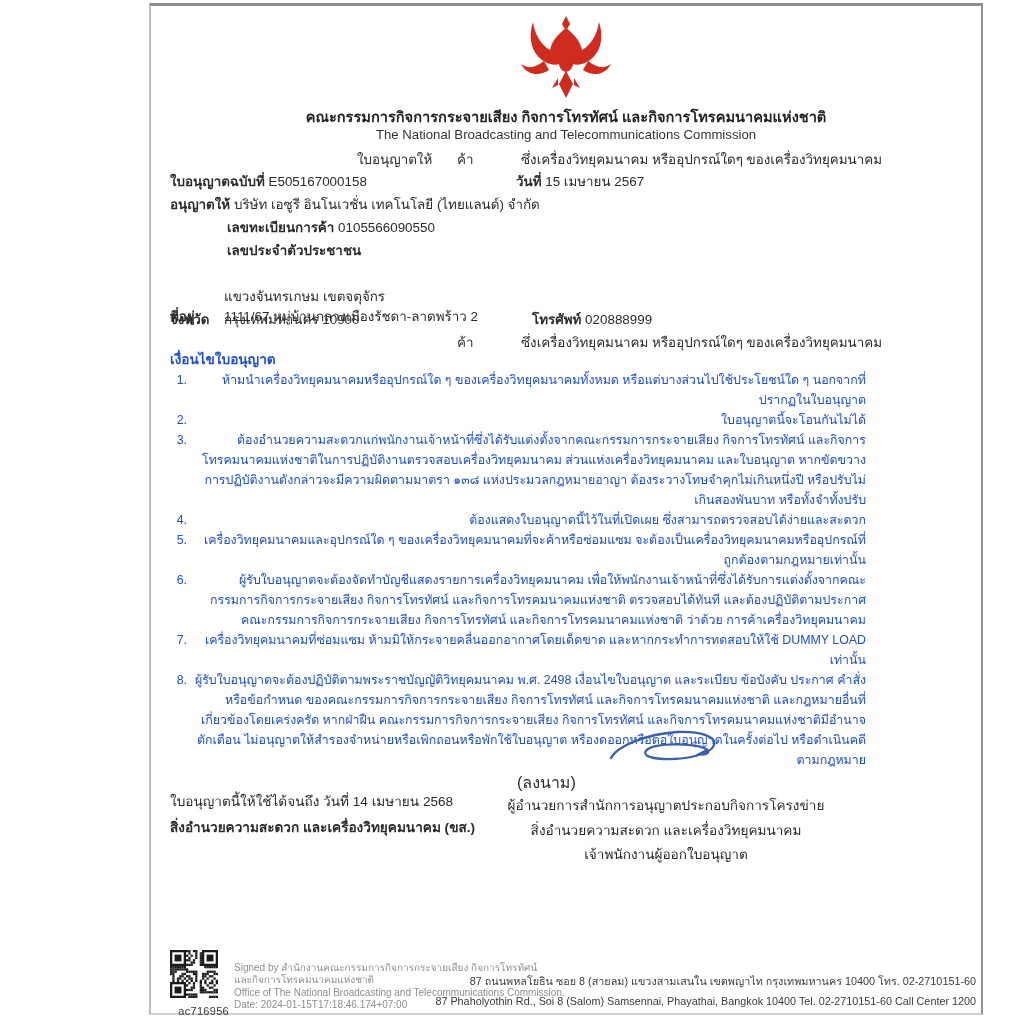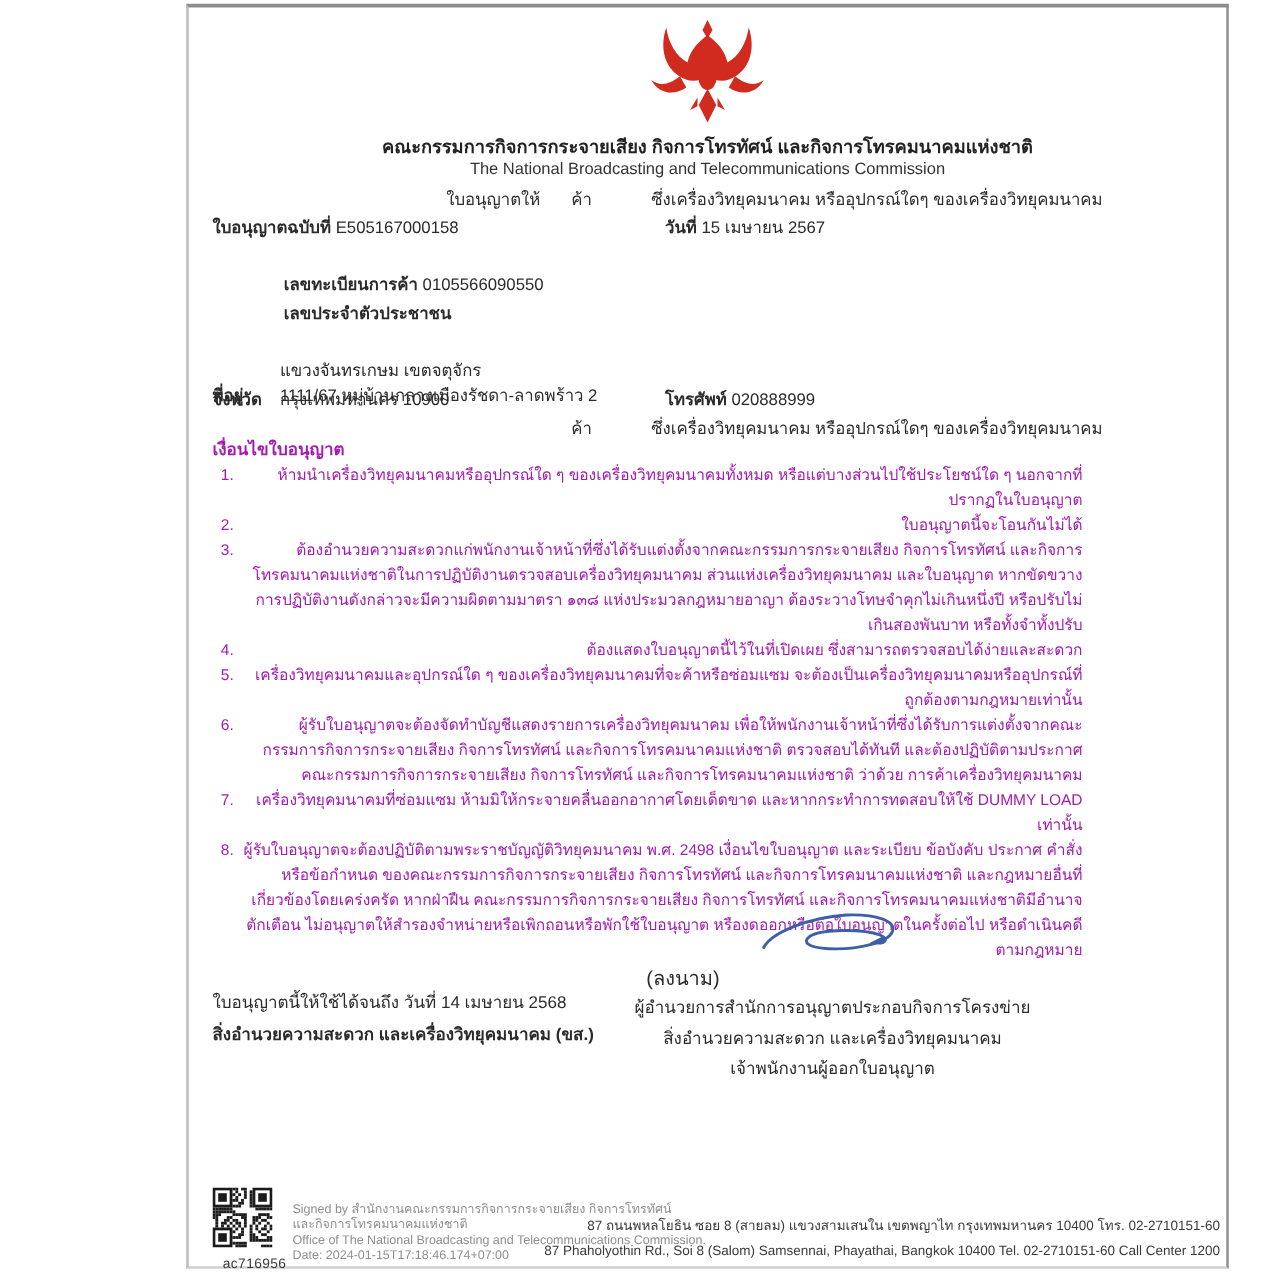--- a/index.html
+++ b/index.html
@@ -14,21 +14,21 @@
     border-bottom:2px solid #cfcfcf;
   }
   .abs{position:absolute;}
   .ctr{left:0;right:0;text-align:center;}
   .b{font-weight:700;}
   .h1{top:99px;font-size:14.6px;font-weight:700;color:#222;}
   .h2{top:121px;font-size:13.2px;color:#333;}
   .permit-line{top:143px;font-size:13.4px;}
   .row{font-size:13.4px;white-space:nowrap;}
   .lbl{font-weight:700;}
-  .red{color:#a21caf;}
+  .red{color:#1d4ed8;}
   .cond-head{top:342px;left:19px;font-size:13.6px;font-weight:700;}
   .cond-list{top:364px;left:21px;width:694px;font-size:12.4px;line-height:20px;}
   .cond-item{display:flex;gap:7px;align-items:flex-start;}
   .cond-num{flex:none;width:15px;text-align:right;}
   .cond-text{flex:1;text-align:right;}
   .sig-left{left:19px;top:783px;font-size:13.6px;line-height:25.5px;}
   .sig-right{left:305px;top:788px;width:420px;text-align:center;font-size:13.6px;line-height:24.5px;}
   .sign-label{left:366px;top:764px;font-size:16px;}
   .sig-svg{left:452px;top:722px;}
   .qr{left:19px;top:944px;}
@@ -64,23 +64,27 @@
     <div class="abs permit-line" style="left:0;right:0;">
       <span class="abs" style="left:206px;">ใบอนุญาตให้</span>
       <span class="abs" style="left:306px;">ค้า</span>
       <span class="abs" style="left:370px;">ซึ่งเครื่องวิทยุคมนาคม หรืออุปกรณ์ใดๆ ของเครื่องวิทยุคมนาคม</span>
     </div>
 
     <div class="abs row" style="left:19px;top:165px;">
       <span class="lbl">ใบอนุญาตฉบับที่</span>
       <span>E505167000158</span>
     </div>
-    <div class="abs row" style="left:381px;top:165px;text-align:center;">
+    <div class="abs row" style="left:365px;top:165px;text-align:center;">
       <span class="lbl">วันที่</span>
       <span>15 เมษายน 2567</span>
+    </div>
+    <div class="abs row" style="left:19px;top:188px;">
+      <span class="lbl">อนุญาตให้</span>
+      <span>บริษัท เอซูรี อินโนเวชั่น เทคโนโลยี (ไทยแลนด์) จำกัด</span>
     </div>
     <div class="abs row" style="left:76px;top:211px;">
       <span class="lbl">เลขทะเบียนการค้า</span>
       <span>0105566090550</span>
     </div>
     <div class="abs row" style="left:76px;top:234px;">
       <span class="lbl">เลขประจำตัวประชาชน</span>
     </div>
     <div class="abs row" style="left:19px;top:254px;margin-top:46px;">
       <span class="lbl">ที่อยู่</span>

